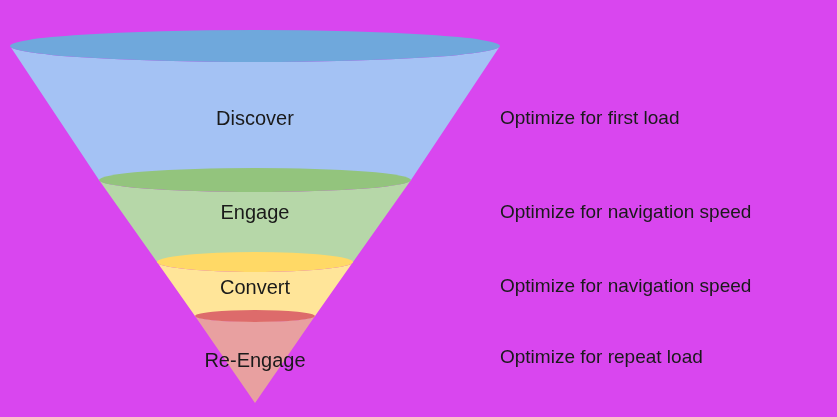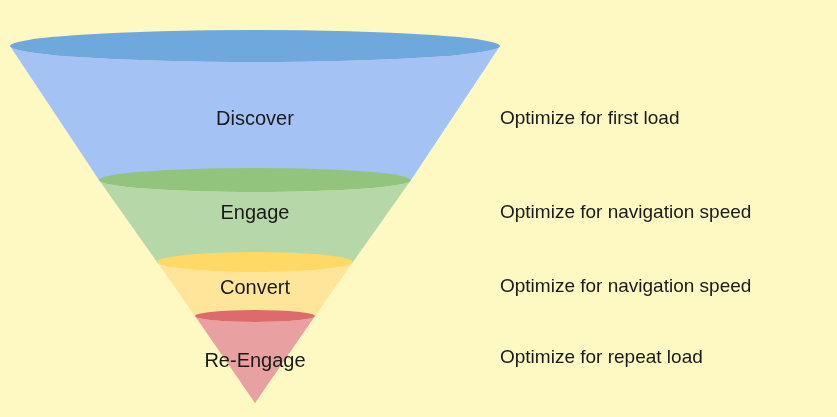--- a/index.html
+++ b/index.html
@@ -11,21 +11,21 @@
   body {
     width: 837px;
     height: 417px;
     font-family: "Liberation Sans", sans-serif;
     overflow: hidden;
   }
   #funnel-diagram {
     position: relative;
     width: 837px;
     height: 417px;
-    background: #fef9c3;
+    background: #d946ef;
   }
   #funnel-svg {
     position: absolute;
     left: 0;
     top: 0;
     width: 837px;
     height: 417px;
     display: block;
   }
   .stage-label {

